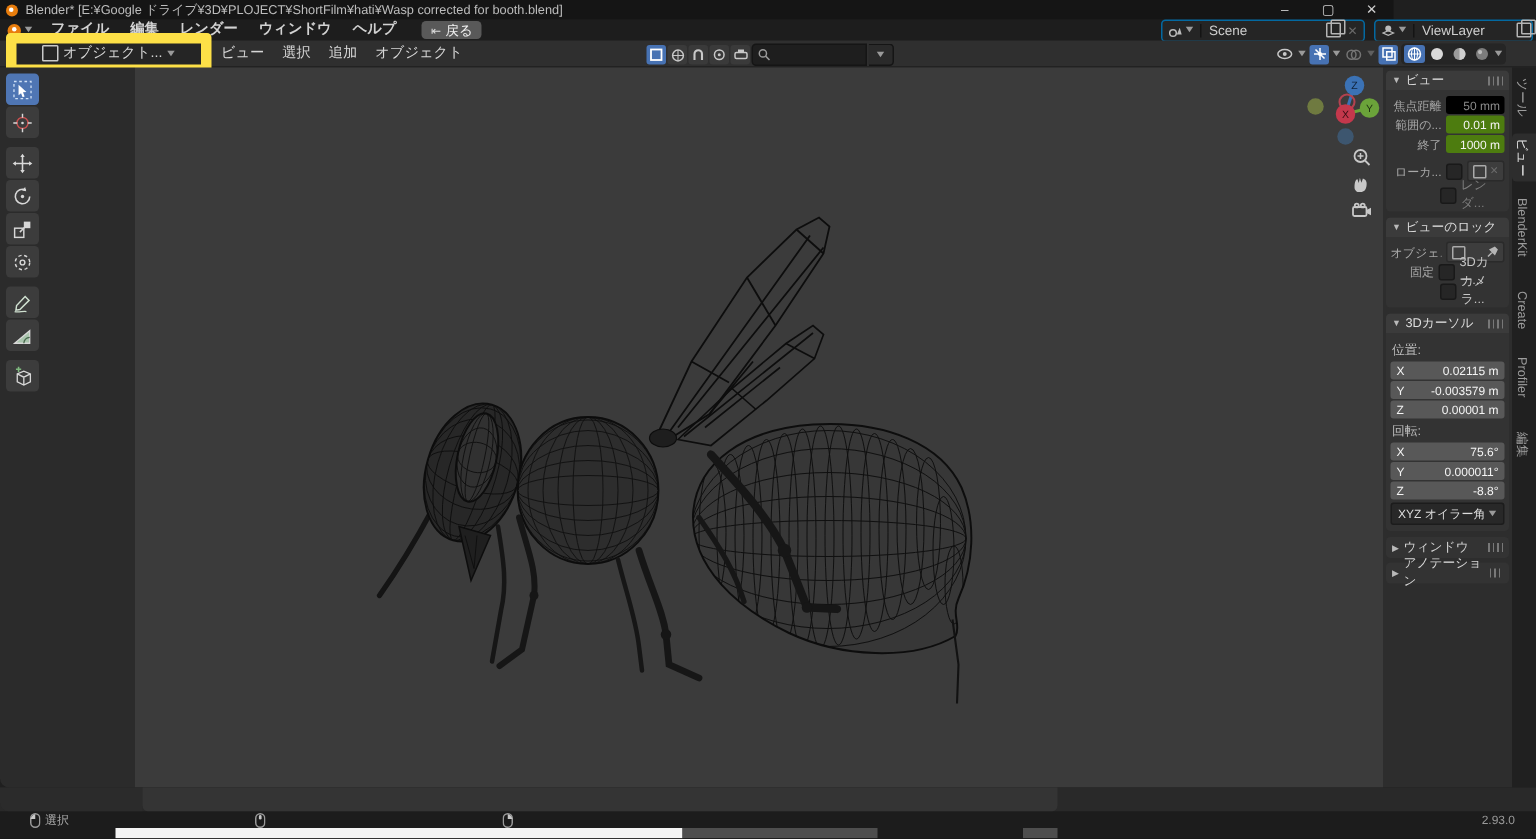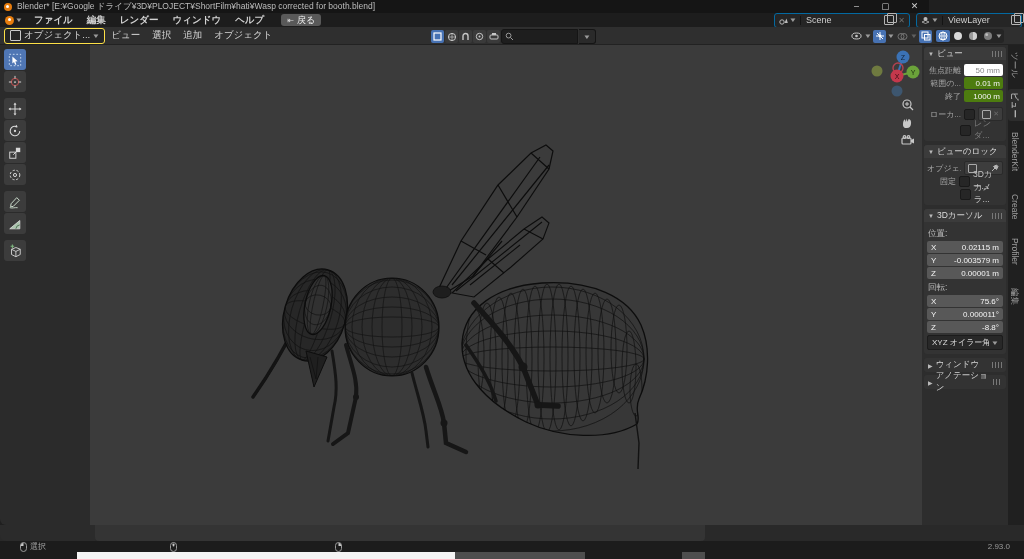--- a/index.html
+++ b/index.html
@@ -30,22 +30,22 @@
   .idblock{display:flex;align-items:center;height:13px;background:#252525;border:1px solid #0369a1;
            border-radius:3px;margin-right:6px;font-size:9px;color:#cfcfcf;}
   .idblock .icbox{display:flex;align-items:center;gap:2px;padding:0 4px;border-right:1px solid #141414;}
   .idblock .val{padding:0 5px;flex:1;white-space:nowrap;overflow:hidden;}
   .mini-ic{width:8px;height:8px;border:1px solid #b5b5b5;border-radius:1px;position:relative;}
   .mini-ic.copy:after{content:"";position:absolute;left:2px;top:-3px;width:8px;height:8px;border:1px solid #b5b5b5;border-radius:1px;}
   .xdim{color:#6a6a6a;padding:0 4px;font-size:8px;}
   
   .vph{position:absolute;left:0;top:27px;width:1024px;height:18px;background:#2f2f2f;
        border-bottom:1px solid #222;display:flex;align-items:center;font-size:9.5px;color:#d6d6d6;box-sizing:border-box;}
-  .mode-dd{margin-left:4px;height:14px;background:#252525;border:1px solid #fde047;border-radius:3px;
-           display:flex;align-items:center;gap:3px;padding:0 5px;}
+  .mode-dd{margin-left:4px;height:14px;background:#252525;border:7px solid #fde047;border-radius:3px;
+           display:flex;align-items:center;gap:3px;padding:0 17px;}
   .mode-ic{width:9px;height:9px;border:1.2px solid #c9c9c9;border-radius:1px;}
   .vmenu{padding:0 6px;white-space:nowrap;}
   .hdr-center{position:absolute;left:431px;top:2px;display:flex;align-items:center;gap:1px;}
   .sqic{width:13px;height:13px;border-radius:2px;background:#3a3a3a;display:flex;align-items:center;justify-content:center;}
   .sqic.active{background:#4772b3;}
   .searchbox{width:72px;height:13px;background:#1e1e1e;border:1px solid #151515;border-radius:3px 0 0 3px;
              display:flex;align-items:center;padding-left:3px;}
   .search-dd{width:16px;height:13px;background:#2a2a2a;border:1px solid #151515;border-left:none;
              border-radius:0 3px 3px 0;display:flex;align-items:center;justify-content:center;}
   .hdr-right{position:absolute;right:20px;top:2px;display:flex;align-items:center;gap:2px;}
@@ -66,21 +66,21 @@
            box-sizing:border-box;padding:2px 2px;font-size:8.5px;color:#c6c6c6;overflow:hidden;}
   .panel{background:#333;border-radius:3px;margin-bottom:4px;overflow:hidden;}
   .phead{height:13px;display:flex;align-items:center;gap:3px;padding:0 4px;background:#3b3b3b;color:#dedede;}
   .ptri{font-size:6px;color:#b9b9b9;}
   .grip{margin-left:auto;width:10px;height:6px;background:repeating-linear-gradient(90deg,#787878 0 1px,transparent 1px 3px);}
   .pbody{padding:3px 3px 4px 3px;}
   .prow{display:flex;align-items:center;height:12px;margin:1px 0;}
   .plabel{width:34px;text-align:right;margin-right:3px;color:#a8a8a8;white-space:nowrap;overflow:hidden;font-size:8px;}
   .pfield{flex:1;height:12px;background:#4d7c0f;border-radius:2px;color:#f4f4f4;
           display:flex;align-items:center;justify-content:flex-end;padding:0 3px;font-size:8px;}
-  .pfield.disabled{background:#ffffff;color:#8b8b8b;}
+  .pfield.disabled{background:#000000;color:#8b8b8b;}
   .axisfield{flex:1;height:12px;background:#585858;border-radius:2px;color:#f4f4f4;
           display:flex;align-items:center;justify-content:space-between;padding:0 4px;font-size:8px;margin:1px 0;}
   .cb{width:9px;height:9px;background:#262626;border:1px solid #191919;border-radius:2px;margin-right:3px;flex:none;}
   .objfield{flex:1;height:12px;background:#3d3d3d;border:1px solid #2a2a2a;border-radius:2px;
             display:flex;align-items:center;padding:0 3px;gap:2px;}
   .obj-ic{width:7px;height:7px;border:1px solid #aaa;border-radius:1px;}
   .dd{height:13px;background:#282828;border:1px solid #1c1c1c;border-radius:2px;color:#ddd;
       display:flex;align-items:center;justify-content:space-between;padding:0 4px;font-size:8px;margin-top:2px;}
   .cpanel{height:14px;background:#333;border-radius:3px;margin-bottom:3px;display:flex;align-items:center;
           gap:3px;padding:0 4px;color:#d6d6d6;}

